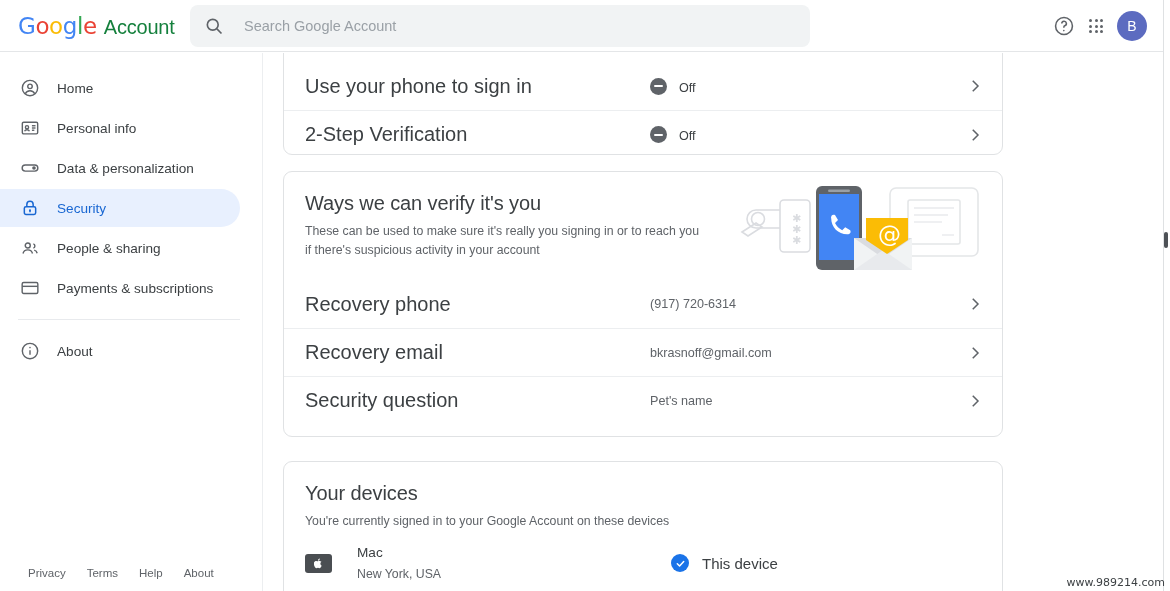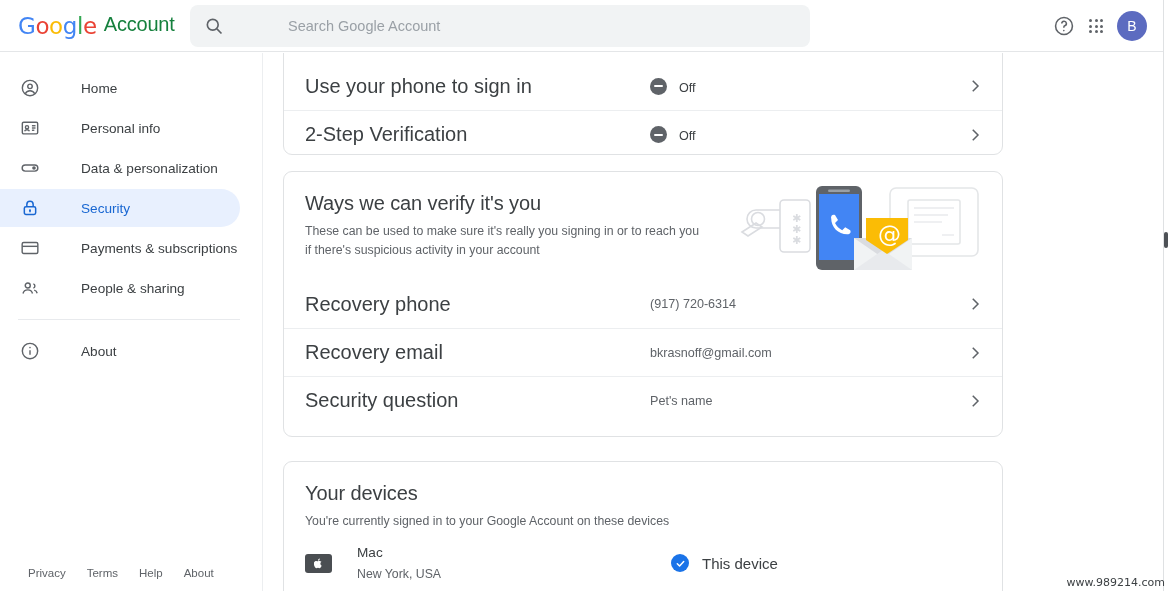--- a/index.html
+++ b/index.html
@@ -20,31 +20,31 @@
     position: absolute; top: 22px; left: 963px;
     font-size: 15px; color: #f2f3f5; line-height: 1;
   }
 
   
   .header {
     position: absolute; top: 0; left: 0; width: 1163px; height: 52px;
     background: #fff; border-bottom: 1px solid #e4e6e8;
     display: flex; align-items: center;
   }
-  .brand { display: flex; align-items: flex-start; margin-left: 18px; }
+  .brand { display: flex; align-items: flex-end; margin-left: 18px; }
   .logo { font-size: 23px; letter-spacing: -0.4px; font-family: "DejaVu Sans", sans-serif; }
   .logo .b { color: #4285F4; } .logo .r { color: #EA4335; }
   .logo .y { color: #FBBC05; } .logo .g { color: #34A853; }
   .brand-word { font-size: 20px; color: #15803d; margin-left: 7px; letter-spacing: -0.2px; }
 
   .search-wrap {
     position: absolute; left: 190px; top: 5px;
     width: 620px; height: 42px;
     background: #f1f3f4; border-radius: 8px;
-    display: flex; align-items: center; padding: 0 14px; gap: 44px;
+    display: flex; align-items: center; padding: 0 14px;
   }
   .search-icon { width: 20px; height: 20px; color: #5f6368; flex: none; }
   .search-input {
     border: none; outline: none; background: transparent;
     margin-left: 20px; font-size: 14.5px; color: #3c4043;
     font-family: "Liberation Sans", sans-serif; width: 100%;
   }
   .search-input::placeholder { color: #9aa0a6; }
 
   .header-right {
@@ -63,21 +63,21 @@
 
   
   .sidebar {
     position: absolute; top: 53px; left: 0; width: 263px; height: 538px;
     background: #fff; border-right: 1px solid #eceef0;
     padding-top: 14px;
   }
   .nav-item {
     display: flex; align-items: center; height: 38px;
     margin: 2px 22px 2px 0; padding-left: 20px;
-    border-radius: 0 19px 19px 0; cursor: pointer; gap: 24px;
+    border-radius: 0 19px 19px 0; cursor: pointer;
   }
   .nav-item .ni { width: 20px; height: 20px; color: #5f6368; flex: none; }
   .nav-item .nl { margin-left: 17px; font-size: 13.6px; color: #3c4043; white-space: nowrap; }
   .nav-item.active { background: #e8f0fe; }
   .nav-item.active .ni, .nav-item.active .nl { color: #1967d2; }
   .nav-div { height: 1px; background: #e8eaed; margin: 12px 22px 12px 18px; }
 
   .footer-links {
     position: absolute; left: 28px; bottom: 12px;
     display: flex; gap: 21px;
@@ -230,34 +230,34 @@
         <rect x="5.2" y="10.4" width="13.6" height="9.4" rx="2"></rect>
         <path d="M8.2 10.4V7.8a3.8 3.8 0 0 1 7.6 0v2.6"></path>
         <circle cx="12" cy="14.6" r="1.25" fill="currentColor" stroke="none"></circle>
         <line x1="12" y1="15.3" x2="12" y2="17"></line>
       </svg>
       <span class="nl">Security</span>
     </div>
 
     <div class="nav-item">
       <svg class="ni" viewBox="0 0 24 24" fill="none" stroke="currentColor" stroke-width="1.7">
-        <rect x="2.6" y="5.4" width="18.8" height="13.2" rx="1.8"></rect>
-        <line x1="2.6" y1="10" x2="21.4" y2="10"></line>
-      </svg>
-      <span class="nl">Payments &amp; subscriptions</span>
-    </div>
-
-    <div class="nav-item">
-      <svg class="ni" viewBox="0 0 24 24" fill="none" stroke="currentColor" stroke-width="1.7">
         <circle cx="9.3" cy="9" r="3"></circle>
         <path d="M3.6 18.6c.6-2.8 2.9-4.4 5.7-4.4s5.1 1.6 5.7 4.4"></path>
         <path d="M16 7.1a2.6 2.6 0 0 1 0 5"></path>
         <path d="M17 14.6c1.9.4 3.2 1.7 3.6 3.7"></path>
       </svg>
       <span class="nl">People &amp; sharing</span>
+    </div>
+
+    <div class="nav-item">
+      <svg class="ni" viewBox="0 0 24 24" fill="none" stroke="currentColor" stroke-width="1.7">
+        <rect x="2.6" y="5.4" width="18.8" height="13.2" rx="1.8"></rect>
+        <line x1="2.6" y1="10" x2="21.4" y2="10"></line>
+      </svg>
+      <span class="nl">Payments &amp; subscriptions</span>
     </div>
 
     <div class="nav-div"></div>
 
     <div class="nav-item">
       <svg class="ni" viewBox="0 0 24 24" fill="none" stroke="currentColor" stroke-width="1.7">
         <circle cx="12" cy="12" r="9.2"></circle>
         <line x1="12" y1="11" x2="12" y2="16.4"></line>
         <circle cx="12" cy="7.9" r="0.95" fill="currentColor" stroke="none"></circle>
       </svg>

